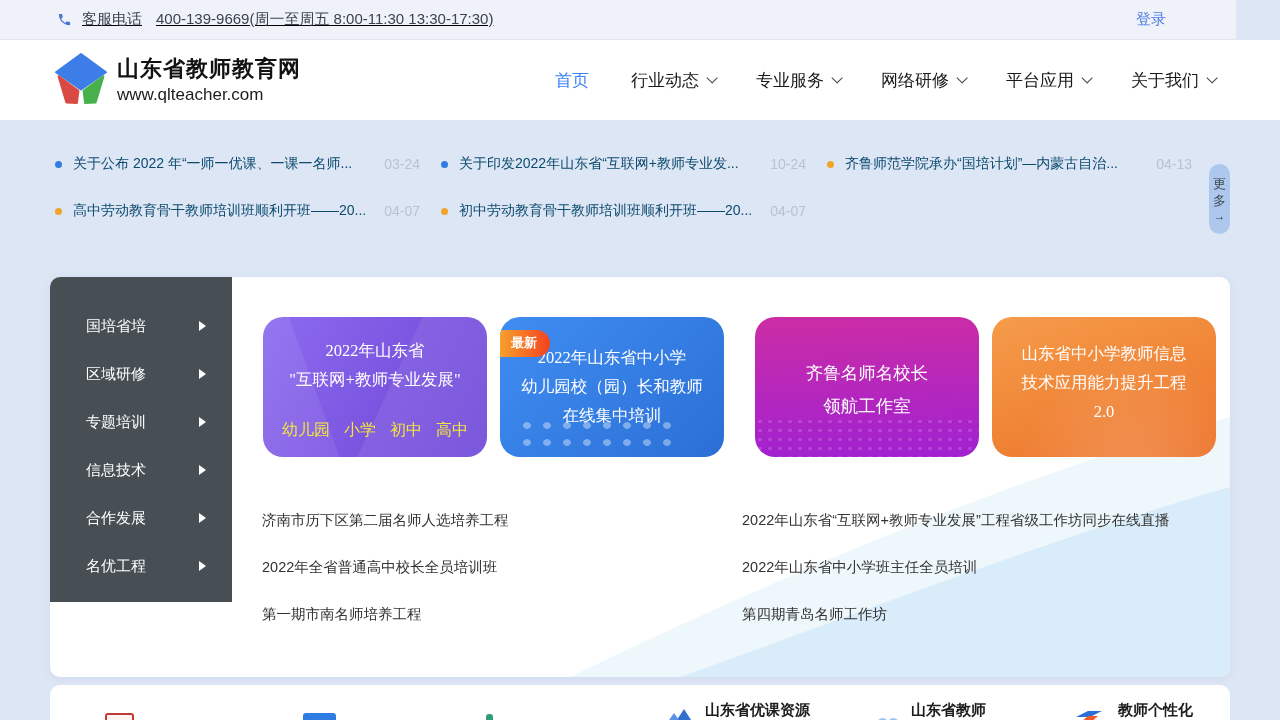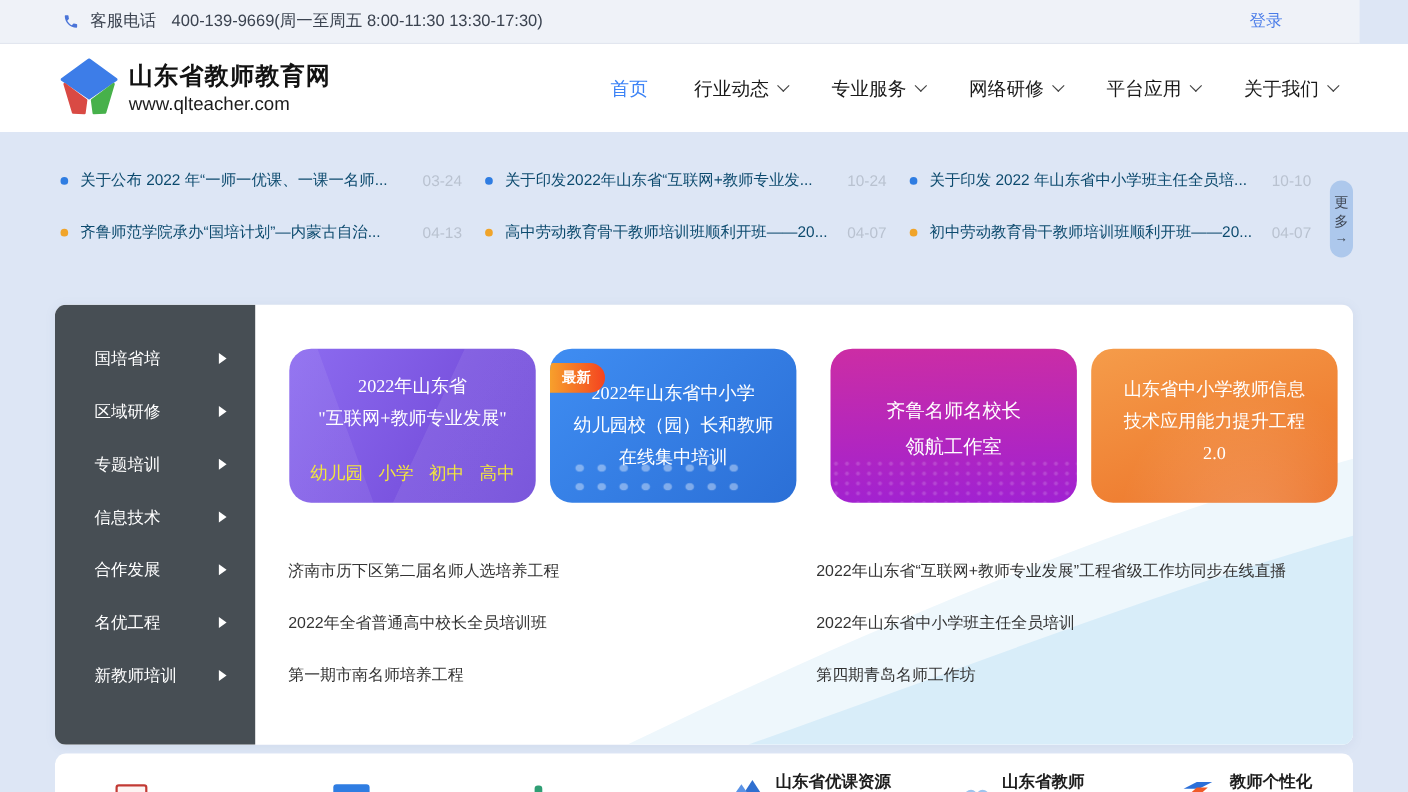--- a/index.html
+++ b/index.html
@@ -3,21 +3,21 @@
 <meta charset="utf-8">
 <style>
   * { margin:0; padding:0; box-sizing:border-box; }
   html,body { width:1280px; height:720px; }
   body { font-family:"Liberation Sans","DejaVu Sans",sans-serif; }
   .stage { position:relative; width:1280px; height:720px; background:#dde6f5; overflow:hidden; }
 
   
   .topbar { position:absolute; left:0; top:0; width:1236px; height:40px;
             background:#eff2f8; border-bottom:1px solid #e2e6ef;
-            display:flex; align-items:center; }
+            display:flex; align-items:center;text-decoration:underline; }
   .topbar-left { display:flex; align-items:center; margin-left:57px; gap:10px;
                  font-size:15px; color:#3b4350; }
   .phone-num { margin-left:4px; }
   .login-link { position:absolute; right:70px; top:10px; font-size:15px; color:#4a7ce8; cursor:pointer; }
 
   
   .header { position:absolute; left:0; top:40px; width:1280px; height:80px; background:#ffffff; }
   .logo-wrap { position:absolute; left:55px; top:13px; display:flex; align-items:center; gap:10px; }
   .logo-text .site-name { font-size:22px; font-weight:bold; color:#121212; letter-spacing:1px; }
   .logo-text .site-url  { font-size:17px; color:#1c1c1c; margin-top:1px; }
@@ -42,21 +42,21 @@
               font-size:13px; color:#3f4754; }
   .more-btn .more-label { width:14px; word-break:break-all; text-align:center; line-height:17px; }
   .more-btn .more-arrow { line-height:15px; font-size:12px; }
 
   
   .main-card { position:absolute; left:50px; top:277px; width:1180px; height:400px;
                background:#ffffff; border-radius:10px; overflow:hidden;
                box-shadow:0 2px 10px rgba(110,130,170,.10); }
   .deco-svg { position:absolute; right:0; bottom:0; pointer-events:none; }
 
-  .side-menu { position:absolute; left:0; top:0; width:182px; height:400px;
+  .side-menu { position:absolute; left:0; top:0; width:182px; height:325px;
                background:#474e54; padding-top:25px; }
   .side-item { height:48px; display:flex; align-items:center; padding:0 26px 0 36px; cursor:pointer; }
   .side-label { flex:1; font-size:15px; color:#ffffff; }
   .tri-right { width:0; height:0; border-left:7px solid #ffffff; border-top:5px solid transparent; border-bottom:5px solid transparent; }
 
   
   .banners { position:absolute; left:213px; top:40px; display:flex; gap:13px; }
   .banner { position:relative; width:224px; height:140px; border-radius:20px; overflow:hidden;
             color:#fff; cursor:pointer;font-family:Liberation Serif, serif; }
   .banner.b1 { background:linear-gradient(118deg,#8d6cf0 0%,#7b55e0 55%,#6f49d8 100%); }
@@ -169,25 +169,20 @@
       <span class="dot blue"></span>
       <span class="ticker-text">关于公布 2022 年“一师一优课、一课一名师...</span>
       <span class="ticker-date">03-24</span>
     </div>
     <div class="ticker-item">
       <span class="dot blue"></span>
       <span class="ticker-text">关于印发2022年山东省“互联网+教师专业发...</span>
       <span class="ticker-date">10-24</span>
     </div>
     <div class="ticker-item">
-      <span class="dot blue"></span>
-      <span class="ticker-text">关于印发 2022 年山东省中小学班主任全员培...</span>
-      <span class="ticker-date">10-10</span>
-    </div>
-    <div class="ticker-item">
       <span class="dot orange"></span>
       <span class="ticker-text">齐鲁师范学院承办“国培计划”—内蒙古自治...</span>
       <span class="ticker-date">04-13</span>
     </div>
     <div class="ticker-item">
       <span class="dot orange"></span>
       <span class="ticker-text">高中劳动教育骨干教师培训班顺利开班——20...</span>
       <span class="ticker-date">04-07</span>
     </div>
     <div class="ticker-item">

